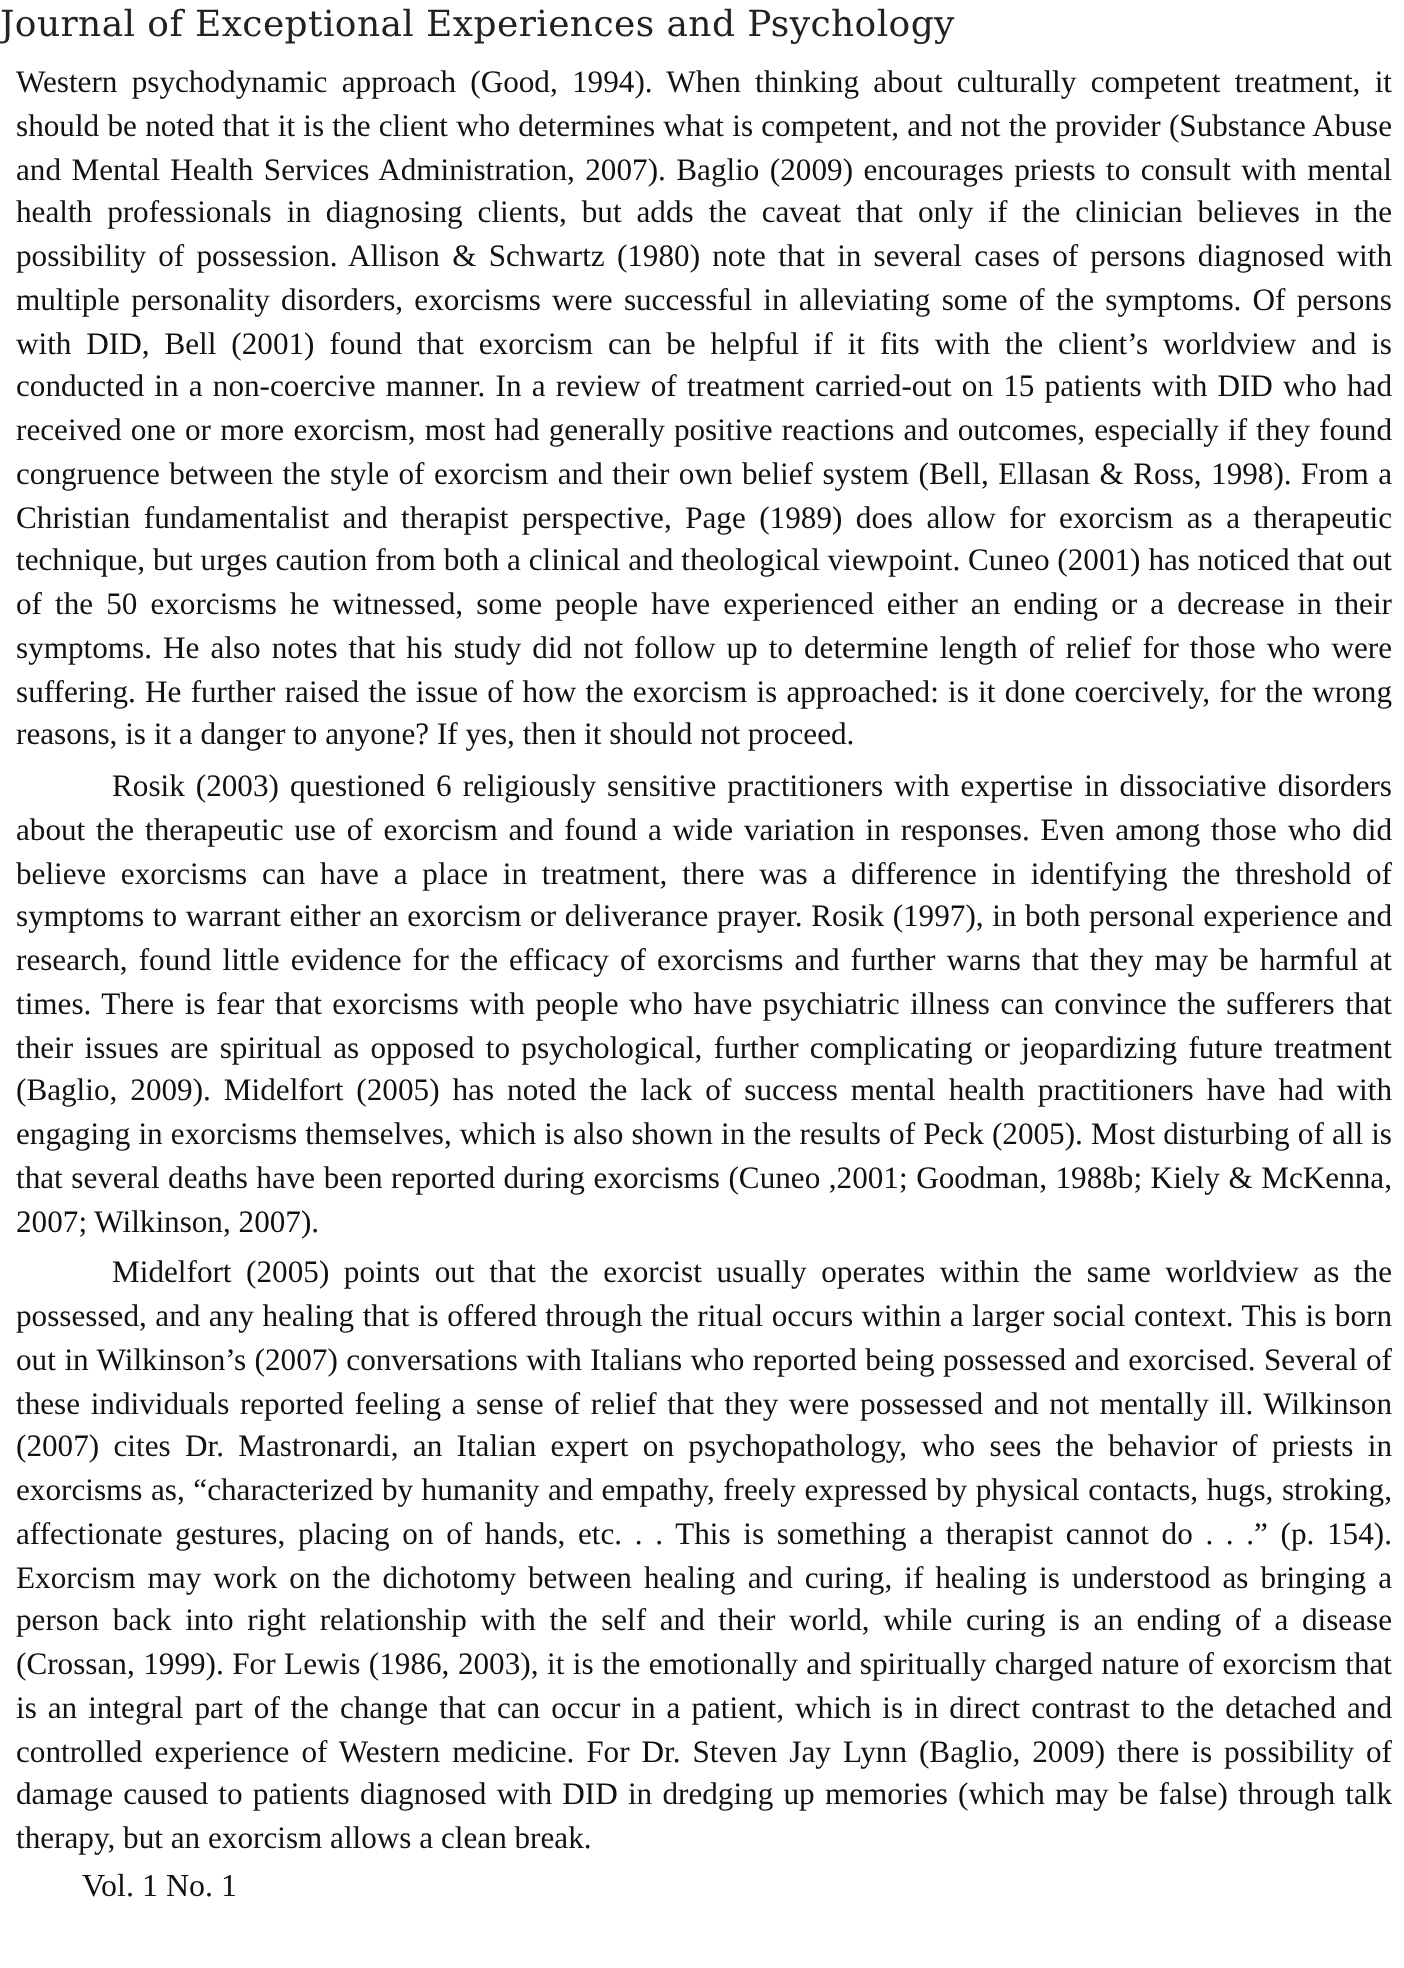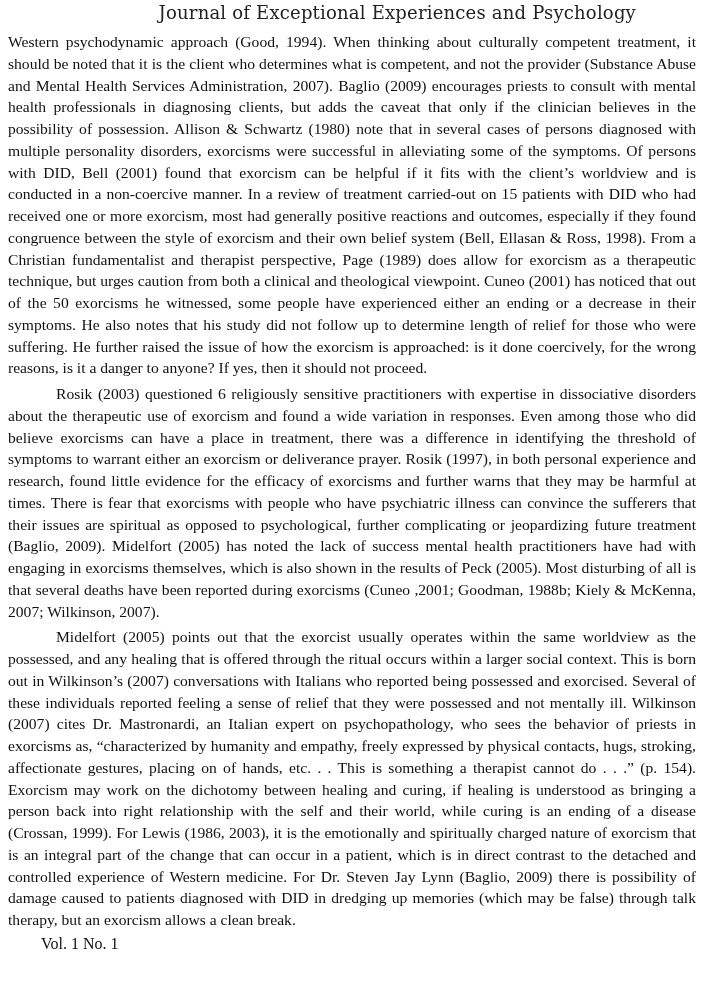--- a/index.html
+++ b/index.html
@@ -2,21 +2,21 @@
 <html><head>
   <meta charset="utf-8">
   <style>
     html, body { margin: 0; padding: 0; background: #ffffff; }
     body {
       width: 702px; height: 984px; overflow: hidden; position: relative;
       font-family: "Liberation Serif", serif; color: #111111;
     }
     .header {
       position: absolute; top: 0; left: 0; width: 636px; height: 26px;
-      text-align: right; font-family: "DejaVu Serif", serif;
+      text-align: left; font-family: "DejaVu Serif", serif;
       font-size: 18px; line-height: 26px; color: #222222; letter-spacing: 0.2px;
       font-weight: normal;
     }
     .body-text {
       position: absolute; top: 27px; left: 4px; width: 696px;
       font-size: 15.6px; line-height: 21.75px; text-align: justify;
     }
     .body-text p { margin: 4px; }
     .body-text p.indent { text-indent: 48px; }
     .footer {

